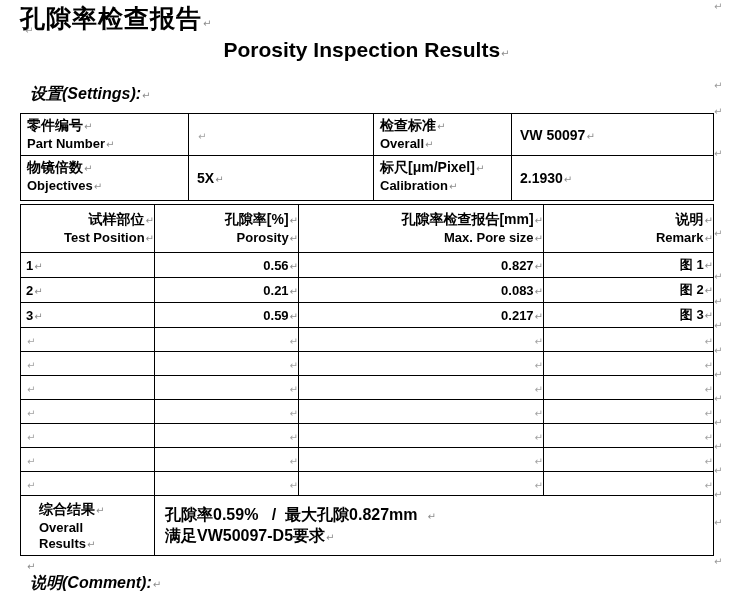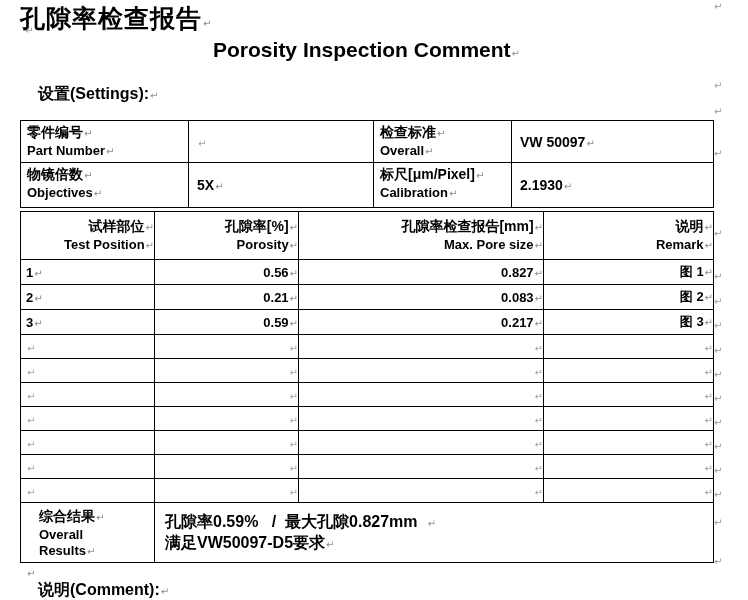--- a/index.html
+++ b/index.html
@@ -14,21 +14,21 @@
   .title-cn {
     margin-top:5px; text-align:left;
     font-family:"DejaVu Serif", serif; font-weight:600;
     font-size:25px; line-height:27px; letter-spacing:1px;
   }
   .title-en {
     text-align:center; font-weight:700; font-size:21px; line-height:26px;
   }
 
   
-  .sec { font-size:16px; font-weight:700; line-height:19px; margin-left:18px; }
+  .sec { font-size:16px; font-weight:700; line-height:19px; margin-left:10px;font-style:italic; }
   .sec-settings { margin-top:17px; }
   .sec-results  { margin-top:11px; }
   .sec-comment  { margin-top:2px; }
 
   
   .mk {
     color:#8c8c8c; font-weight:400; font-size:10px;
     font-family:"DejaVu Sans", sans-serif; padding-left:1px;
     vertical-align:baseline;
   }
@@ -36,21 +36,21 @@
   .rmk {
     position:absolute; color:#9a9a9a; font-size:10px;
     font-family:"DejaVu Sans", sans-serif; left:714px;
   }
   .pline { margin-left:6px; height:12px; line-height:12px; margin-top:3px; }
 
   
   table { border-collapse:collapse; table-layout:fixed; width:693px; background:#fff; }
   td { border:1px solid #000; overflow:hidden; }
 
-  .t-settings { margin-top:15px; }
+  .t-settings { margin-top:8px; }
   .t-settings tr.r1 td { height:40px; }
   .t-settings tr.r2 td { height:45px; }
   .t-settings td.lbl { padding:2px 6px; vertical-align:top; }
   .t-settings td.val { padding:2px 8px; vertical-align:middle; font-weight:700; font-size:14px; }
 
   .cl { font-size:14px; font-weight:700; line-height:18px; }
   .el { font-size:13px; font-weight:700; line-height:16px; }
 
   .t-results { margin-top:3px; }
   .t-results td { text-align:right; }
@@ -65,21 +65,21 @@
   .sum-line { font-size:16px; font-weight:700; line-height:19px; white-space:pre; }
 </style>
 </head>
 <body>
 
 <div class="page">
 
   <div class="content">
 
     <div class="title-cn"><span>孔隙率检查报告</span><span class="mk">↵</span></div>
-    <div class="title-en"><span>Porosity Inspection Comment</span><span class="mk">↵</span></div>
+    <div class="title-en"><span>Porosity Inspection Results</span><span class="mk">↵</span></div>
 
     <div class="sec sec-settings"><span>设置(Settings):</span><span class="mk">↵</span></div>
 
     <table class="t-settings">
       <colgroup>
           <col style="width:168px">
           <col style="width:185px">
           <col style="width:138px">
           <col style="width:202px">
         </colgroup>

